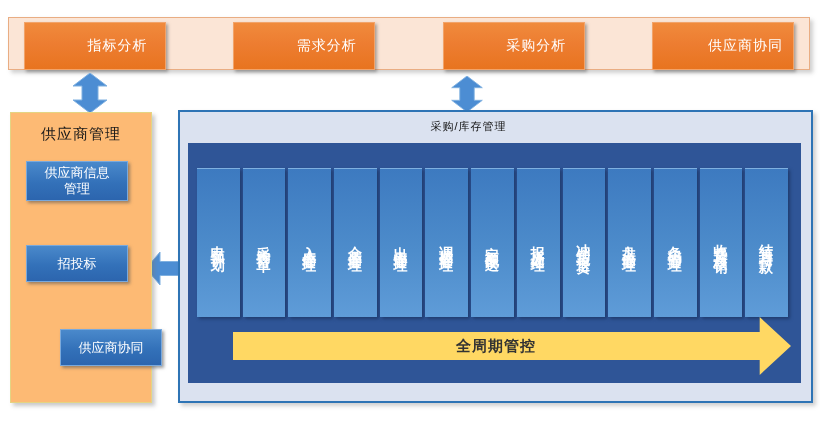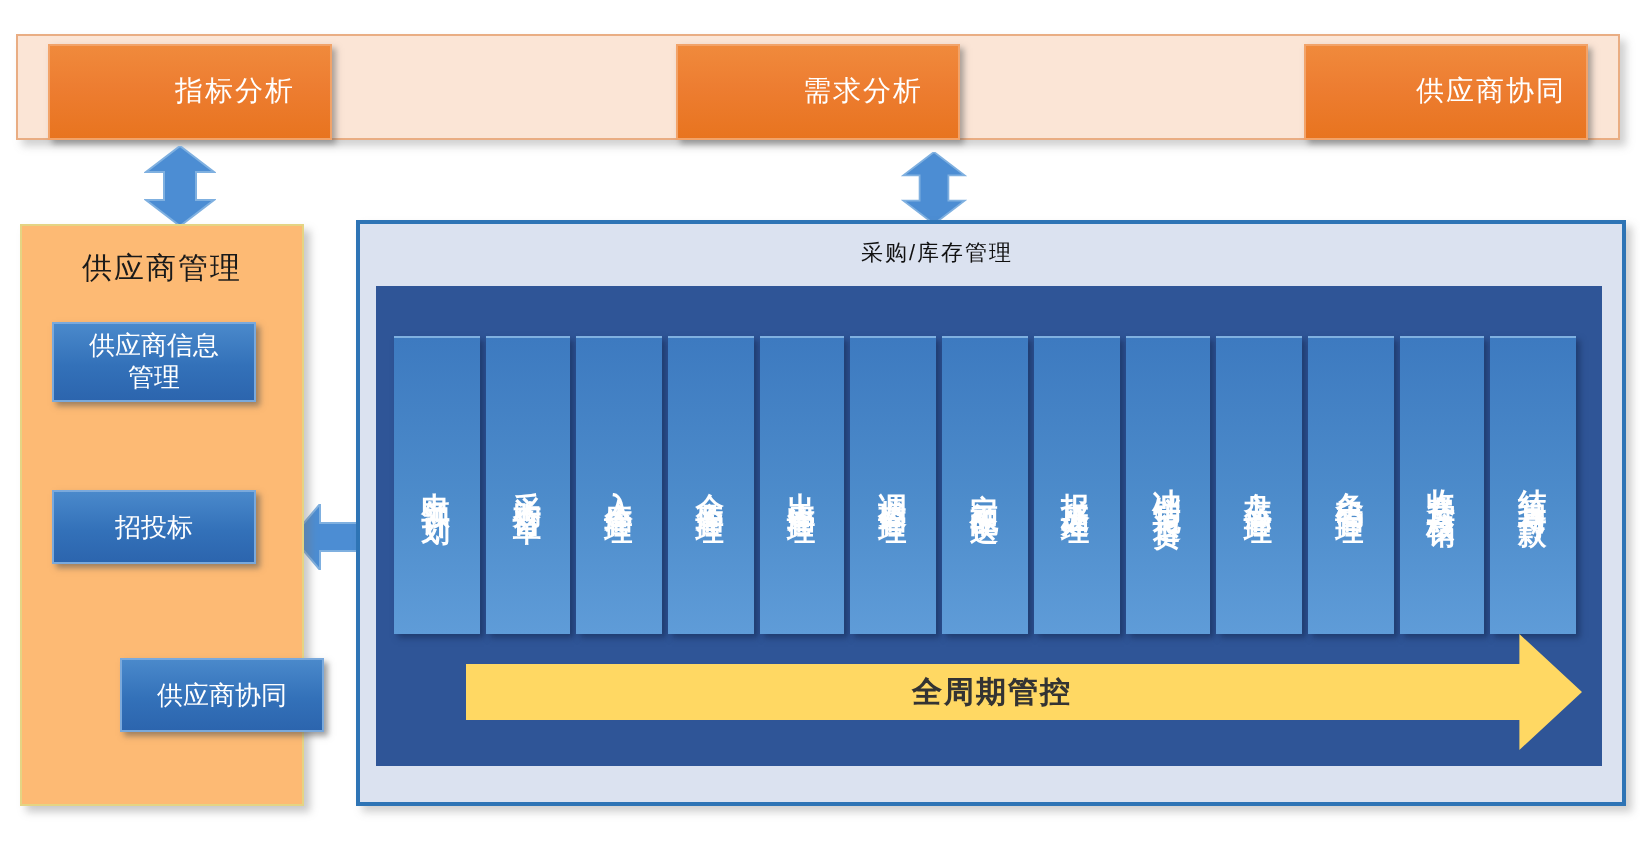--- a/index.html
+++ b/index.html
@@ -87,20 +87,21 @@
   }
 </style>
 </head>
 <body>
 
 <div class="stage">
 
   <div class="analysis-bar">
     <div class="analysis-btn">指标分析</div>
     <div class="analysis-btn">需求分析</div>
+    <div class="analysis-btn">采购分析</div>
     <div class="analysis-btn">供应商协同</div>
   </div>
 
   <svg class="connector" style="left:72px;top:73px;" width="36" height="40" viewBox="0 0 36 40">
     <polygon points="18,0 35,13 26,13 26,27 35,27 18,40 1,27 10,27 10,13 1,13" fill="#4C8DD3" stroke="#7FB0E0" stroke-width="1"></polygon>
   </svg>
 
   <svg class="connector" style="left:450px;top:76px;" width="34" height="36" viewBox="0 0 36 40">
     <polygon points="18,0 35,13 26,13 26,27 35,27 18,40 1,27 10,27 10,13 1,13" fill="#4C8DD3" stroke="#7FB0E0" stroke-width="1"></polygon>
   </svg>

